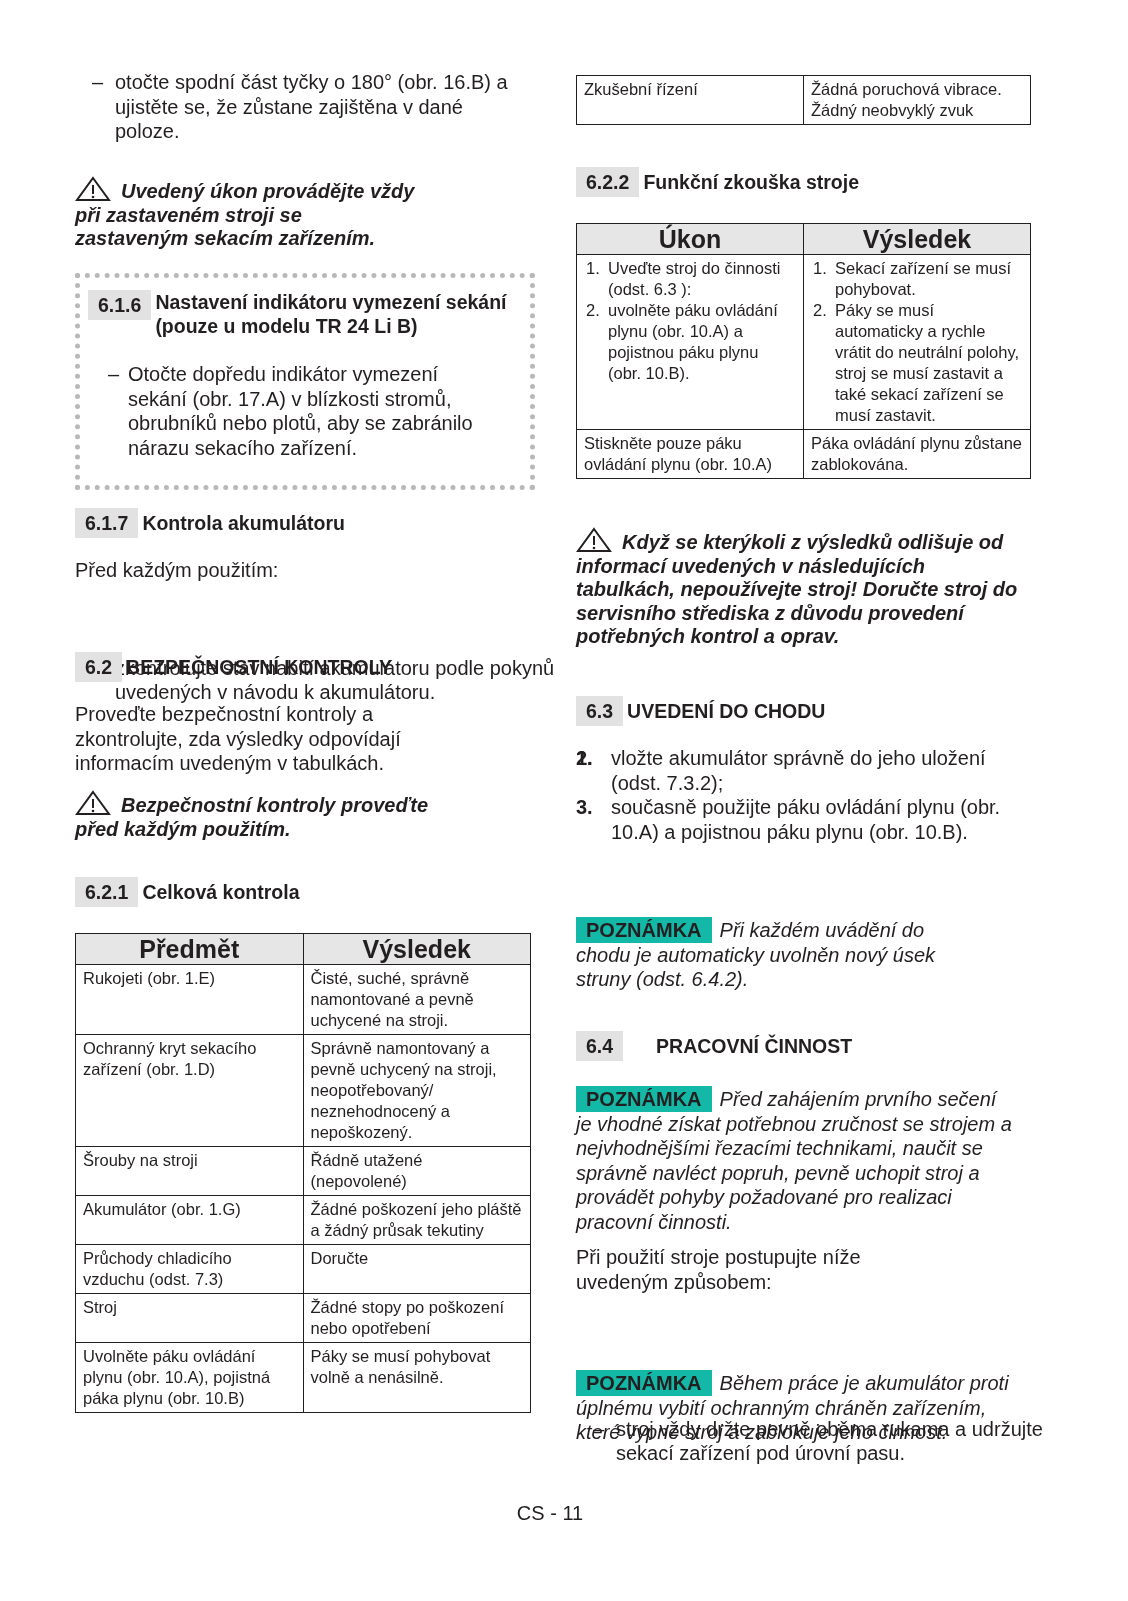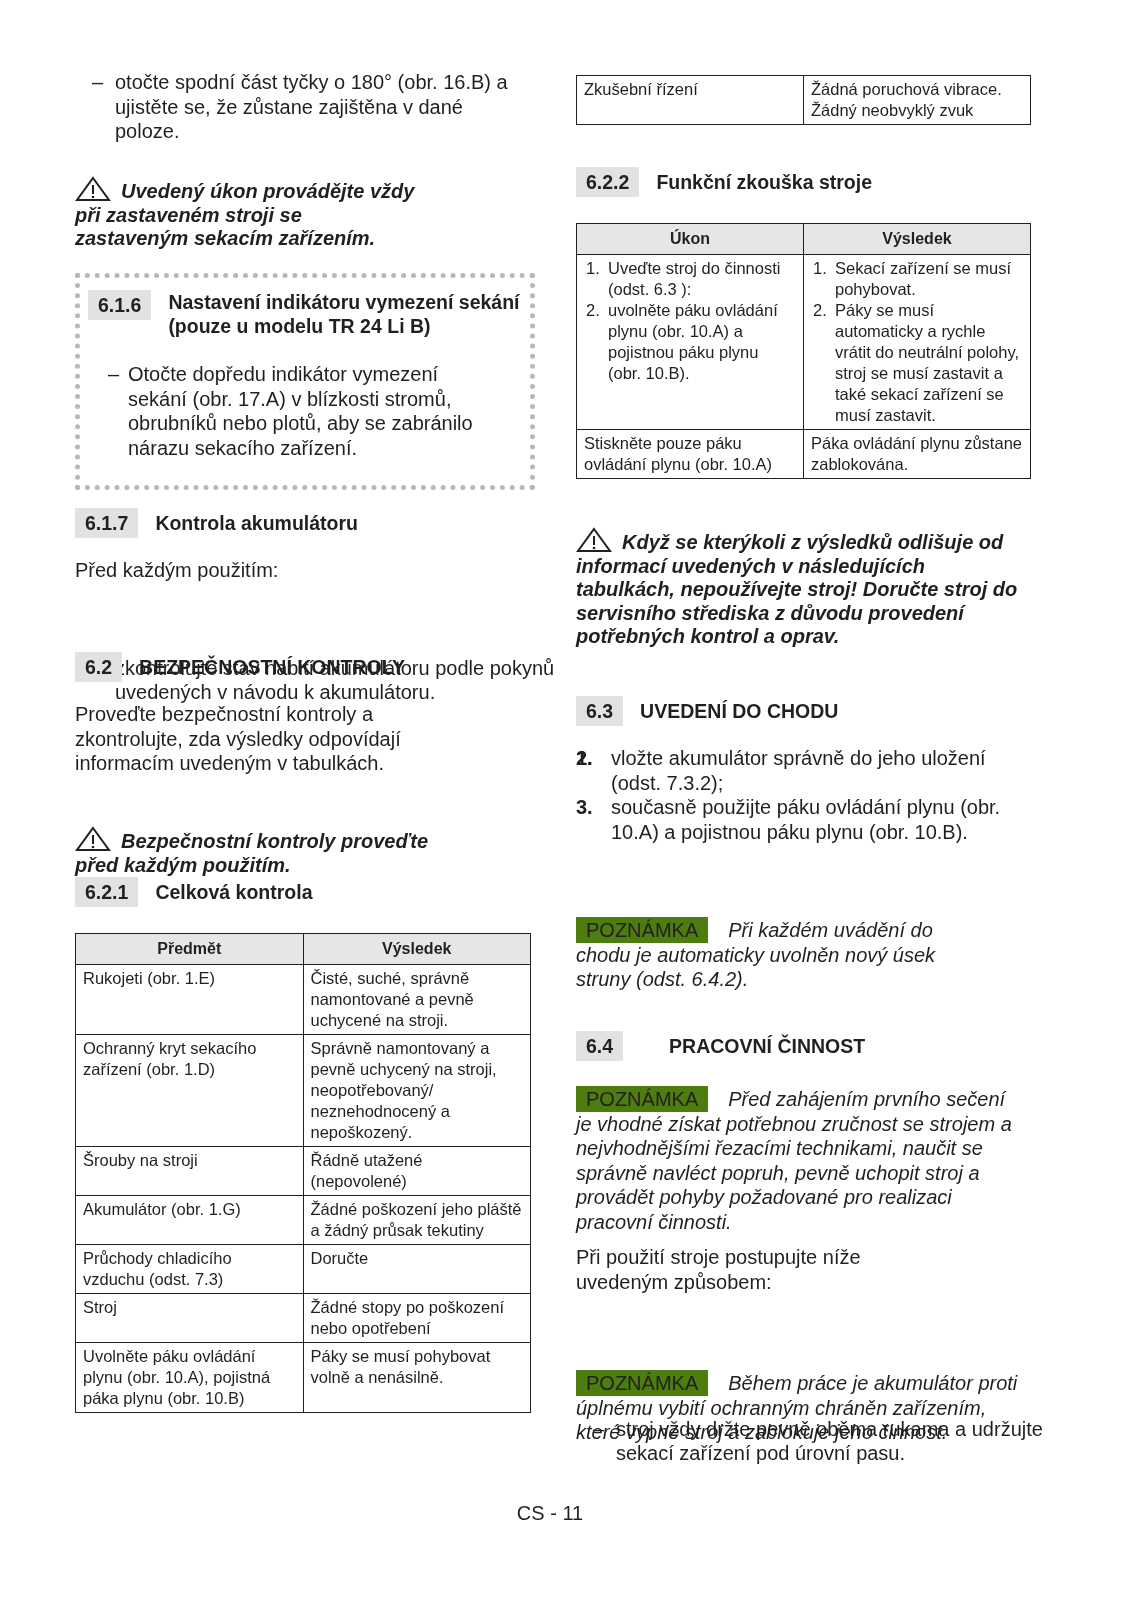--- a/index.html
+++ b/index.html
@@ -10,40 +10,40 @@
   .abs { position: absolute; }
 
   .body-text { font-size: 20px; line-height: 24.5px; }
   .dash-item { position: relative; padding-left: 40px; font-size: 20px; line-height: 24.5px; }
   .dash-item .dash { position: absolute; left: 17px; top: 0; }
 
   .warn { font-size: 20px; line-height: 23.5px; font-weight: bold; font-style: italic; }
   .warn .tri { display: inline-block; width: 36px; height: 26px; vertical-align: -4px; margin-right: 10px; }
 
   .sec { display: flex; align-items: center; font-weight: bold; font-size: 19.5px; }
-  .sec .num { background: #e2e2e2; padding: 3px 10px; margin-right: 17px; line-height: 24px; }
+  .sec .num { background: #e2e2e2; padding: 3px 10px; margin-right: 4px; line-height: 24px; }
   .sec .ttl { line-height: 24px; }
 
   table.tbl { border-collapse: collapse; width: 100%; font-size: 16.5px; line-height: 21px; }
-  table.tbl th { background: #e6e6e6; font-weight: bold; font-size: 16px; padding: 3px 6px; border: 1.2px solid #231f20; line-height: 24px; }
+  table.tbl th { background: #e6e6e6; font-weight: bold; font-size: 25px; padding: 3px 6px; border: 1.2px solid #231f20; line-height: 24px; }
   table.tbl td { border: 1.2px solid #231f20; vertical-align: top; padding: 3px 7px 3px 7px; width: 50%; }
   ol.cell-ol { margin: 0; padding-left: 0; list-style: none; }
   ol.cell-ol li { position: relative; padding-left: 24px; }
   ol.cell-ol li .n { position: absolute; left: 2px; }
 
   .dotted-box {
     position: absolute; left: 75px; top: 273px; width: 460px; height: 217px;
     border: 5px dotted #b8b8b8; box-sizing: border-box;
   }
 
   .num-list .it { position: relative; padding-left: 35px; font-size: 20px; line-height: 24.5px; }
   .num-list .it .n { position: absolute; left: 0; font-weight: bold; }
 
   .note { font-size: 20px; line-height: 24.5px; font-style: italic; }
-  .note .lbl { font-style: normal; font-weight: normal; background: #4d7c0f; padding: 2px 10px; margin-right: 20px; }
+  .note .lbl { font-style: normal; font-weight: bold; background: #14b8a6; padding: 2px 10px; margin-right: 8px; }
 
   .footer { position: absolute; top: 1502px; left: 0; width: 1100px; text-align: center; font-size: 20px; }
 </style>
 </head>
 <body>
 
 <div class="abs dash-item" style="left:75px; top:70px; width:400px;">
   <span class="dash">–</span>
   <span>otočte spodní část tyčky o 180° (obr. 16.B) a ujistěte se, že zůstane zajištěna v dané poloze.</span>
 </div>
@@ -76,21 +76,21 @@
 <div class="abs dash-item" style="left:75px; top:582px; width:460px;">
   <span class="dash">–</span>
   <span>zkontrolujte stav nabití akumulátoru podle pokynů uvedených v návodu k akumulátoru.</span>
 </div>
 
 <div class="abs sec" style="left:75px; top:652px;">
   <span class="num">6.2</span>
   <span class="ttl">BEZPEČNOSTNÍ KONTROLY</span>
 </div>
 <div class="abs body-text" style="left:75px; top:702px; width:350px;">Proveďte bezpečnostní kontroly a zkontrolujte, zda výsledky odpovídají informacím uvedeným v tabulkách.</div>
-<div class="abs warn" style="left:75px; top:826px; width:400px;">
+<div class="abs warn" style="left:75px; top:790px; width:400px;">
   <svg class="tri" viewBox="0 0 36 26">
       <path d="M18 2 L34 24 L2 24 Z" fill="none" stroke="#231f20" stroke-width="2"></path>
       <line x1="18" y1="9" x2="18" y2="18" stroke="#231f20" stroke-width="2"></line>
       <circle cx="18" cy="21" r="1.3" fill="#231f20"></circle>
     </svg><span>Bezpečnostní kontroly proveďte před každým použitím.</span>
 </div>
 
 <div class="abs sec" style="left:75px; top:877px;">
   <span class="num">6.2.1</span>
   <span class="ttl">Celková kontrola</span>

